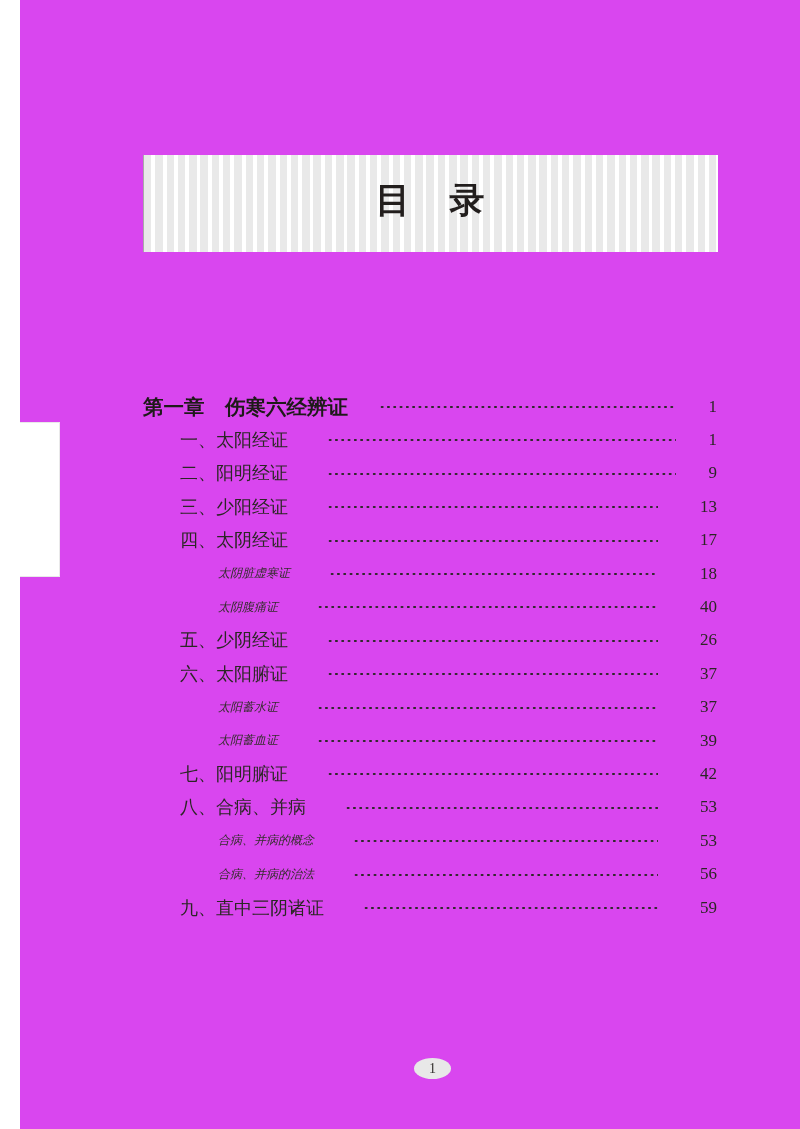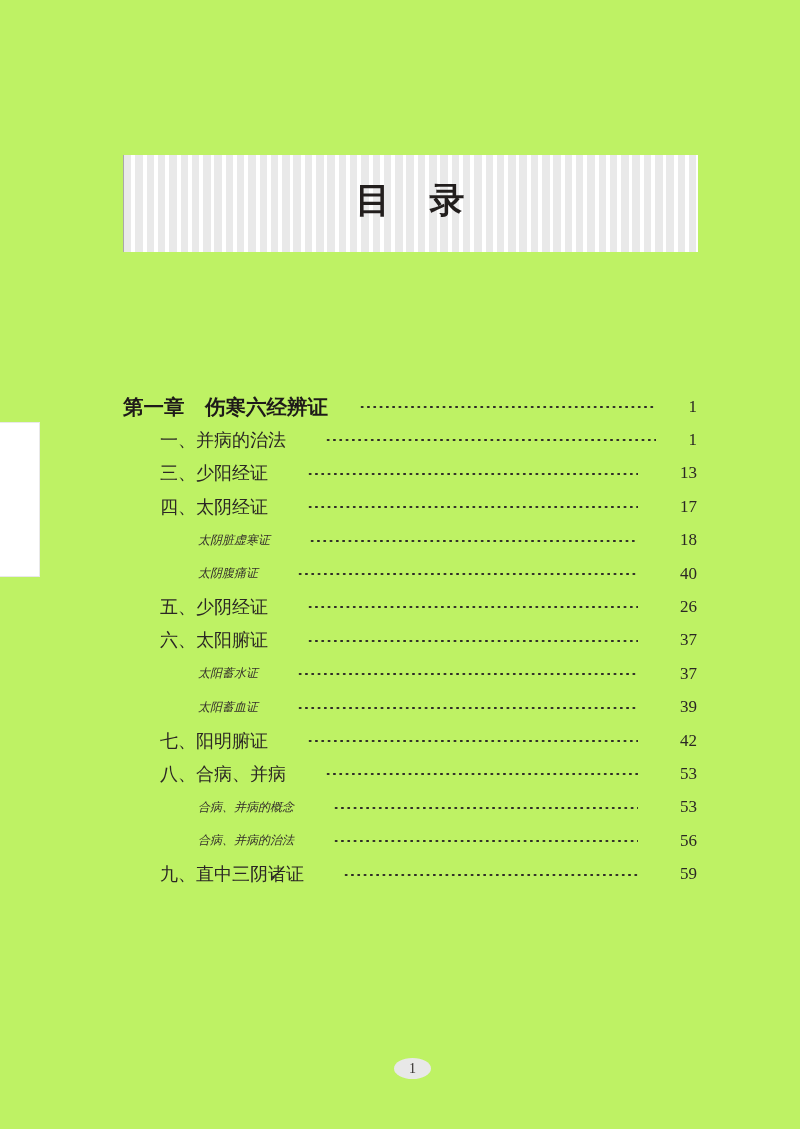--- a/index.html
+++ b/index.html
@@ -3,21 +3,21 @@
 <meta charset="utf-8">
 <style>
   html, body { margin: 0; padding: 0; }
   body {
     width: 800px; height: 1129px;
     background: #ffffff;
     font-family: "Liberation Serif", "DejaVu Serif", serif;
     position: relative;
     overflow: hidden;
   }
-  .page { position: absolute; inset: 0; background: #bef264; }
+  .page { position: absolute; inset: 0; background: #d946ef; margin-left: 20px; }
 
   
   .banner {
     position: absolute;
     left: 123px; top: 155px;
     width: 574px; height: 97px;
     background: repeating-linear-gradient(
       to right,
       #e9e9e9 0px, #e9e9e9 7.4px,
       #ffffff 7.4px, #ffffff 11.3px
@@ -113,25 +113,30 @@
 
   <div class="side-tab"></div>
 
   <nav class="toc" id="toc">
       <div class="toc-row lv0">
         <span class="toc-title">第一章　伤寒六经辨证</span>
         <span class="leader"></span>
         <span class="toc-page">1</span>
       </div>
       <div class="toc-row lv1">
-        <span class="toc-title">一、并病的治法</span>
+        <span class="toc-title">一、太阳经证</span>
         <span class="leader"></span>
         <span class="toc-page">1</span>
       </div>
       <div class="toc-row lv1">
+        <span class="toc-title">二、阳明经证</span>
+        <span class="leader"></span>
+        <span class="toc-page">9</span>
+      </div>
+      <div class="toc-row lv1">
         <span class="toc-title">三、少阳经证</span>
         <span class="leader"></span>
         <span class="toc-page wide">13</span>
       </div>
       <div class="toc-row lv1">
         <span class="toc-title">四、太阴经证</span>
         <span class="leader"></span>
         <span class="toc-page wide">17</span>
       </div>
       <div class="toc-row lv2">

